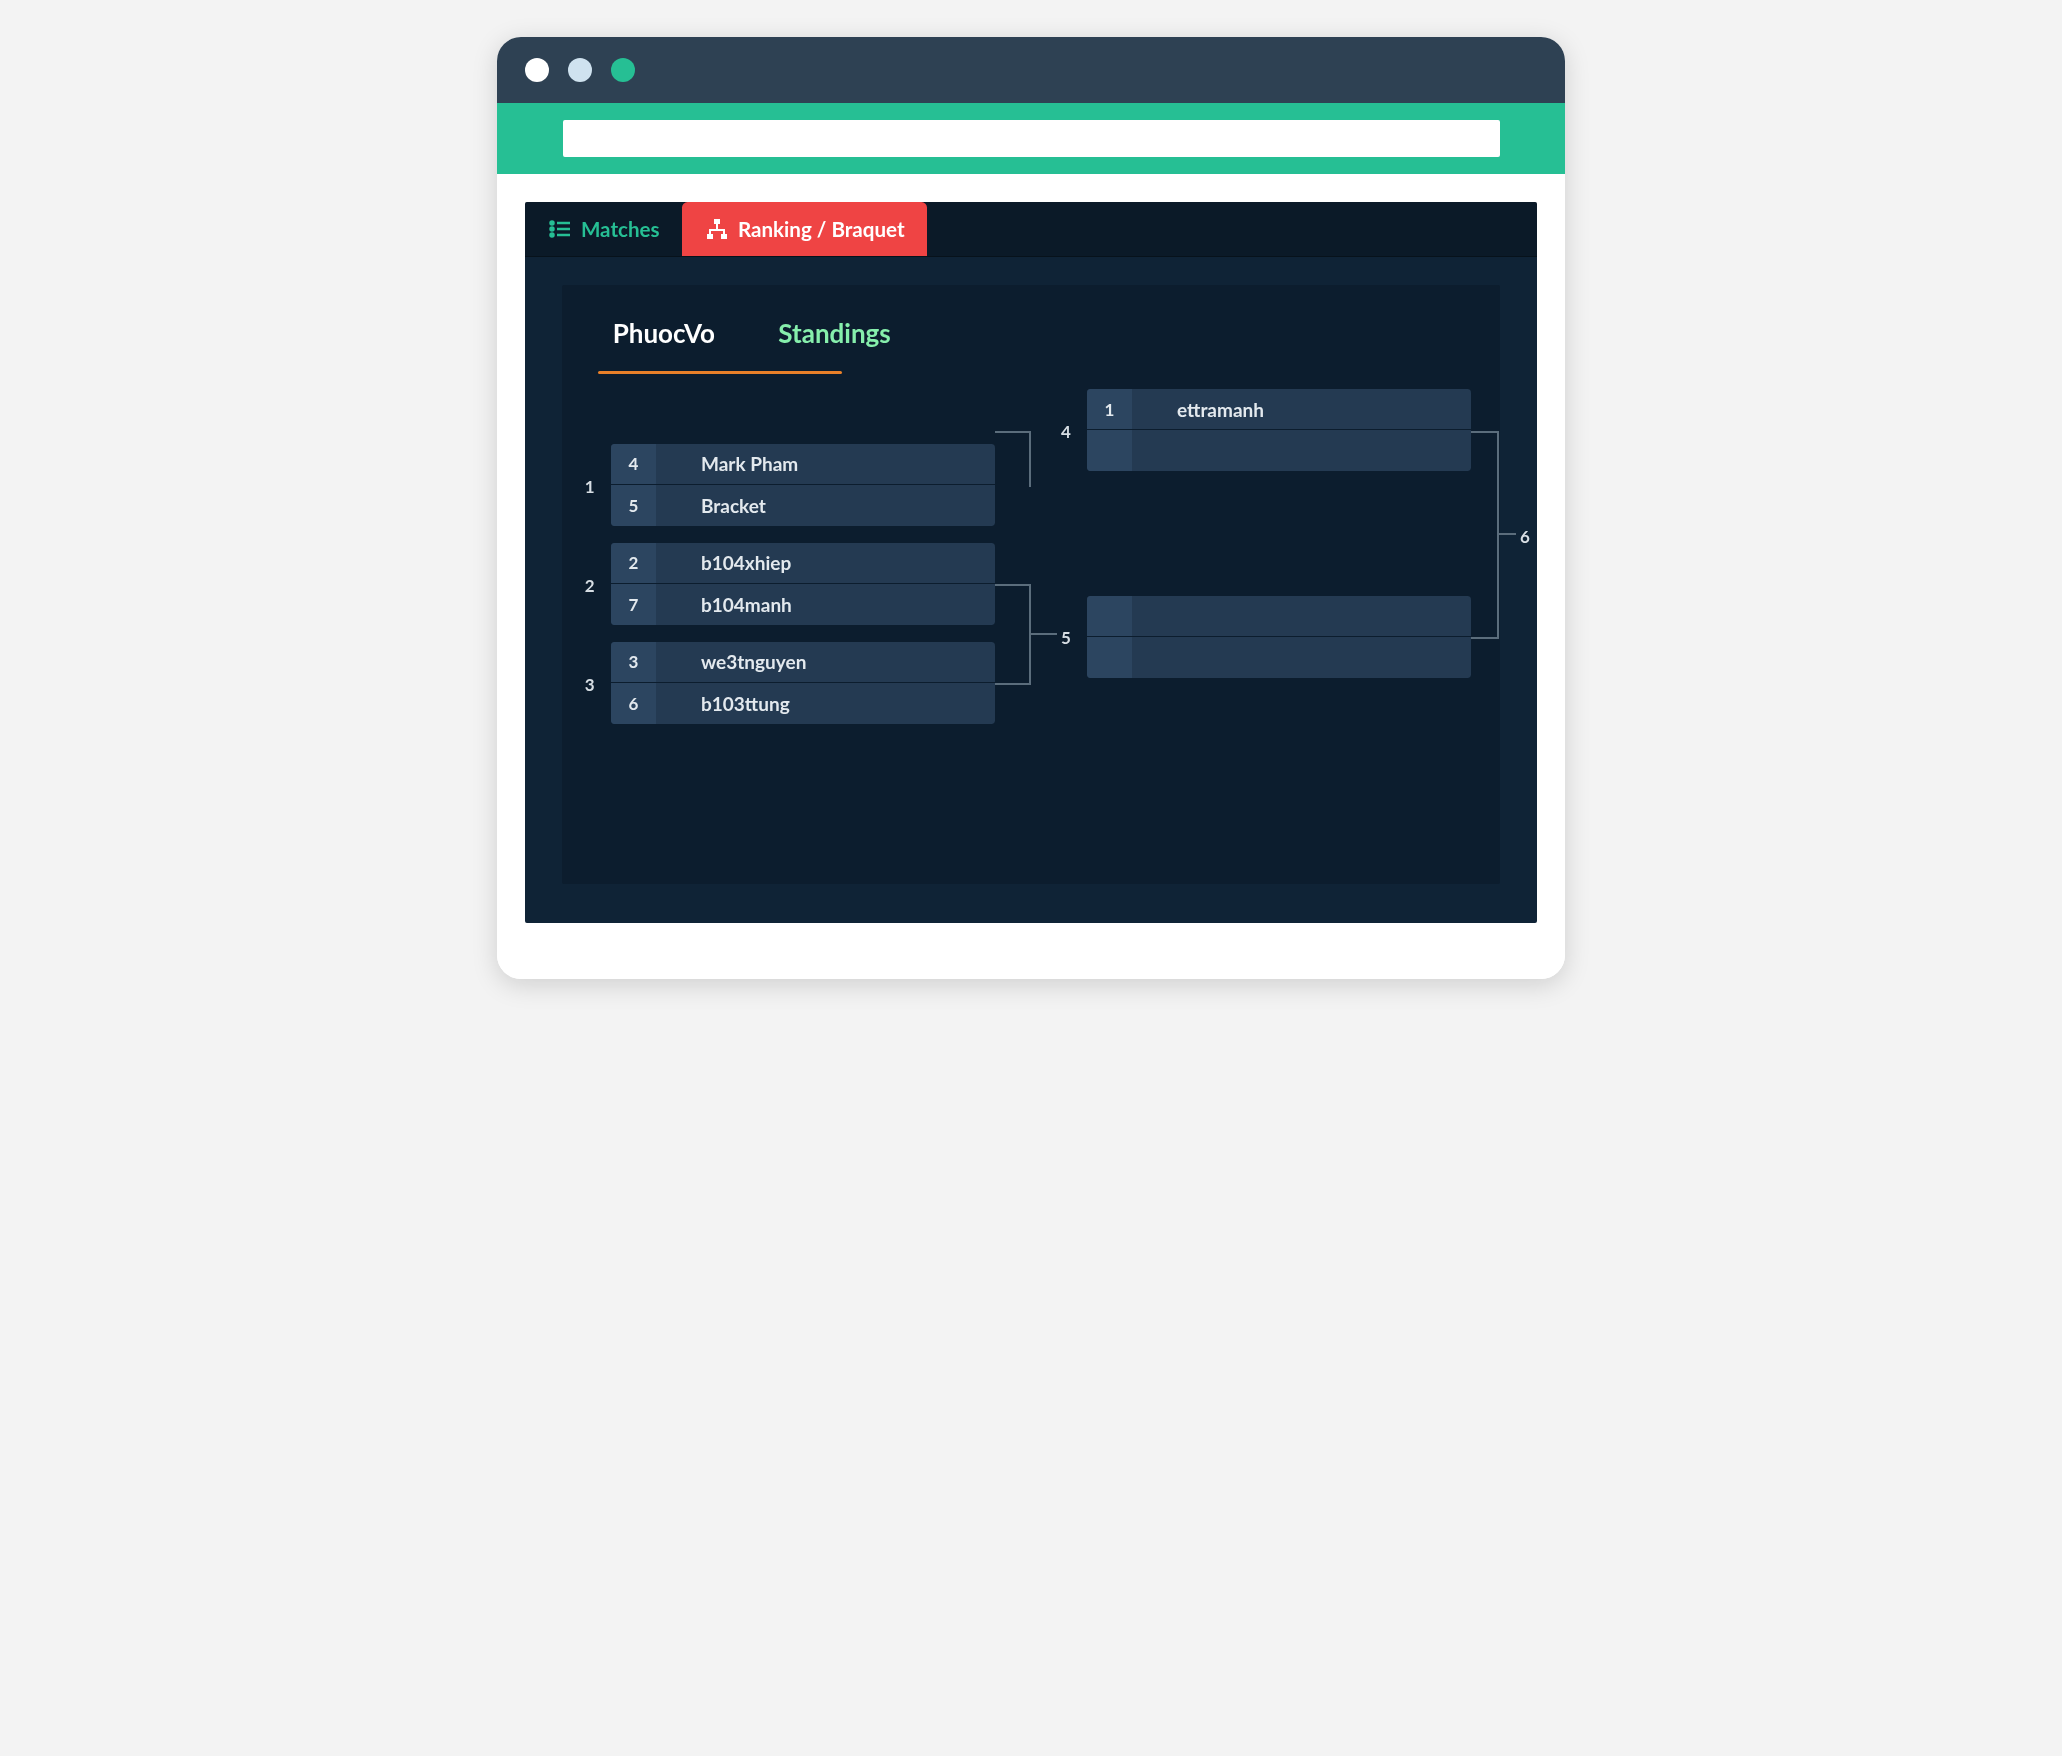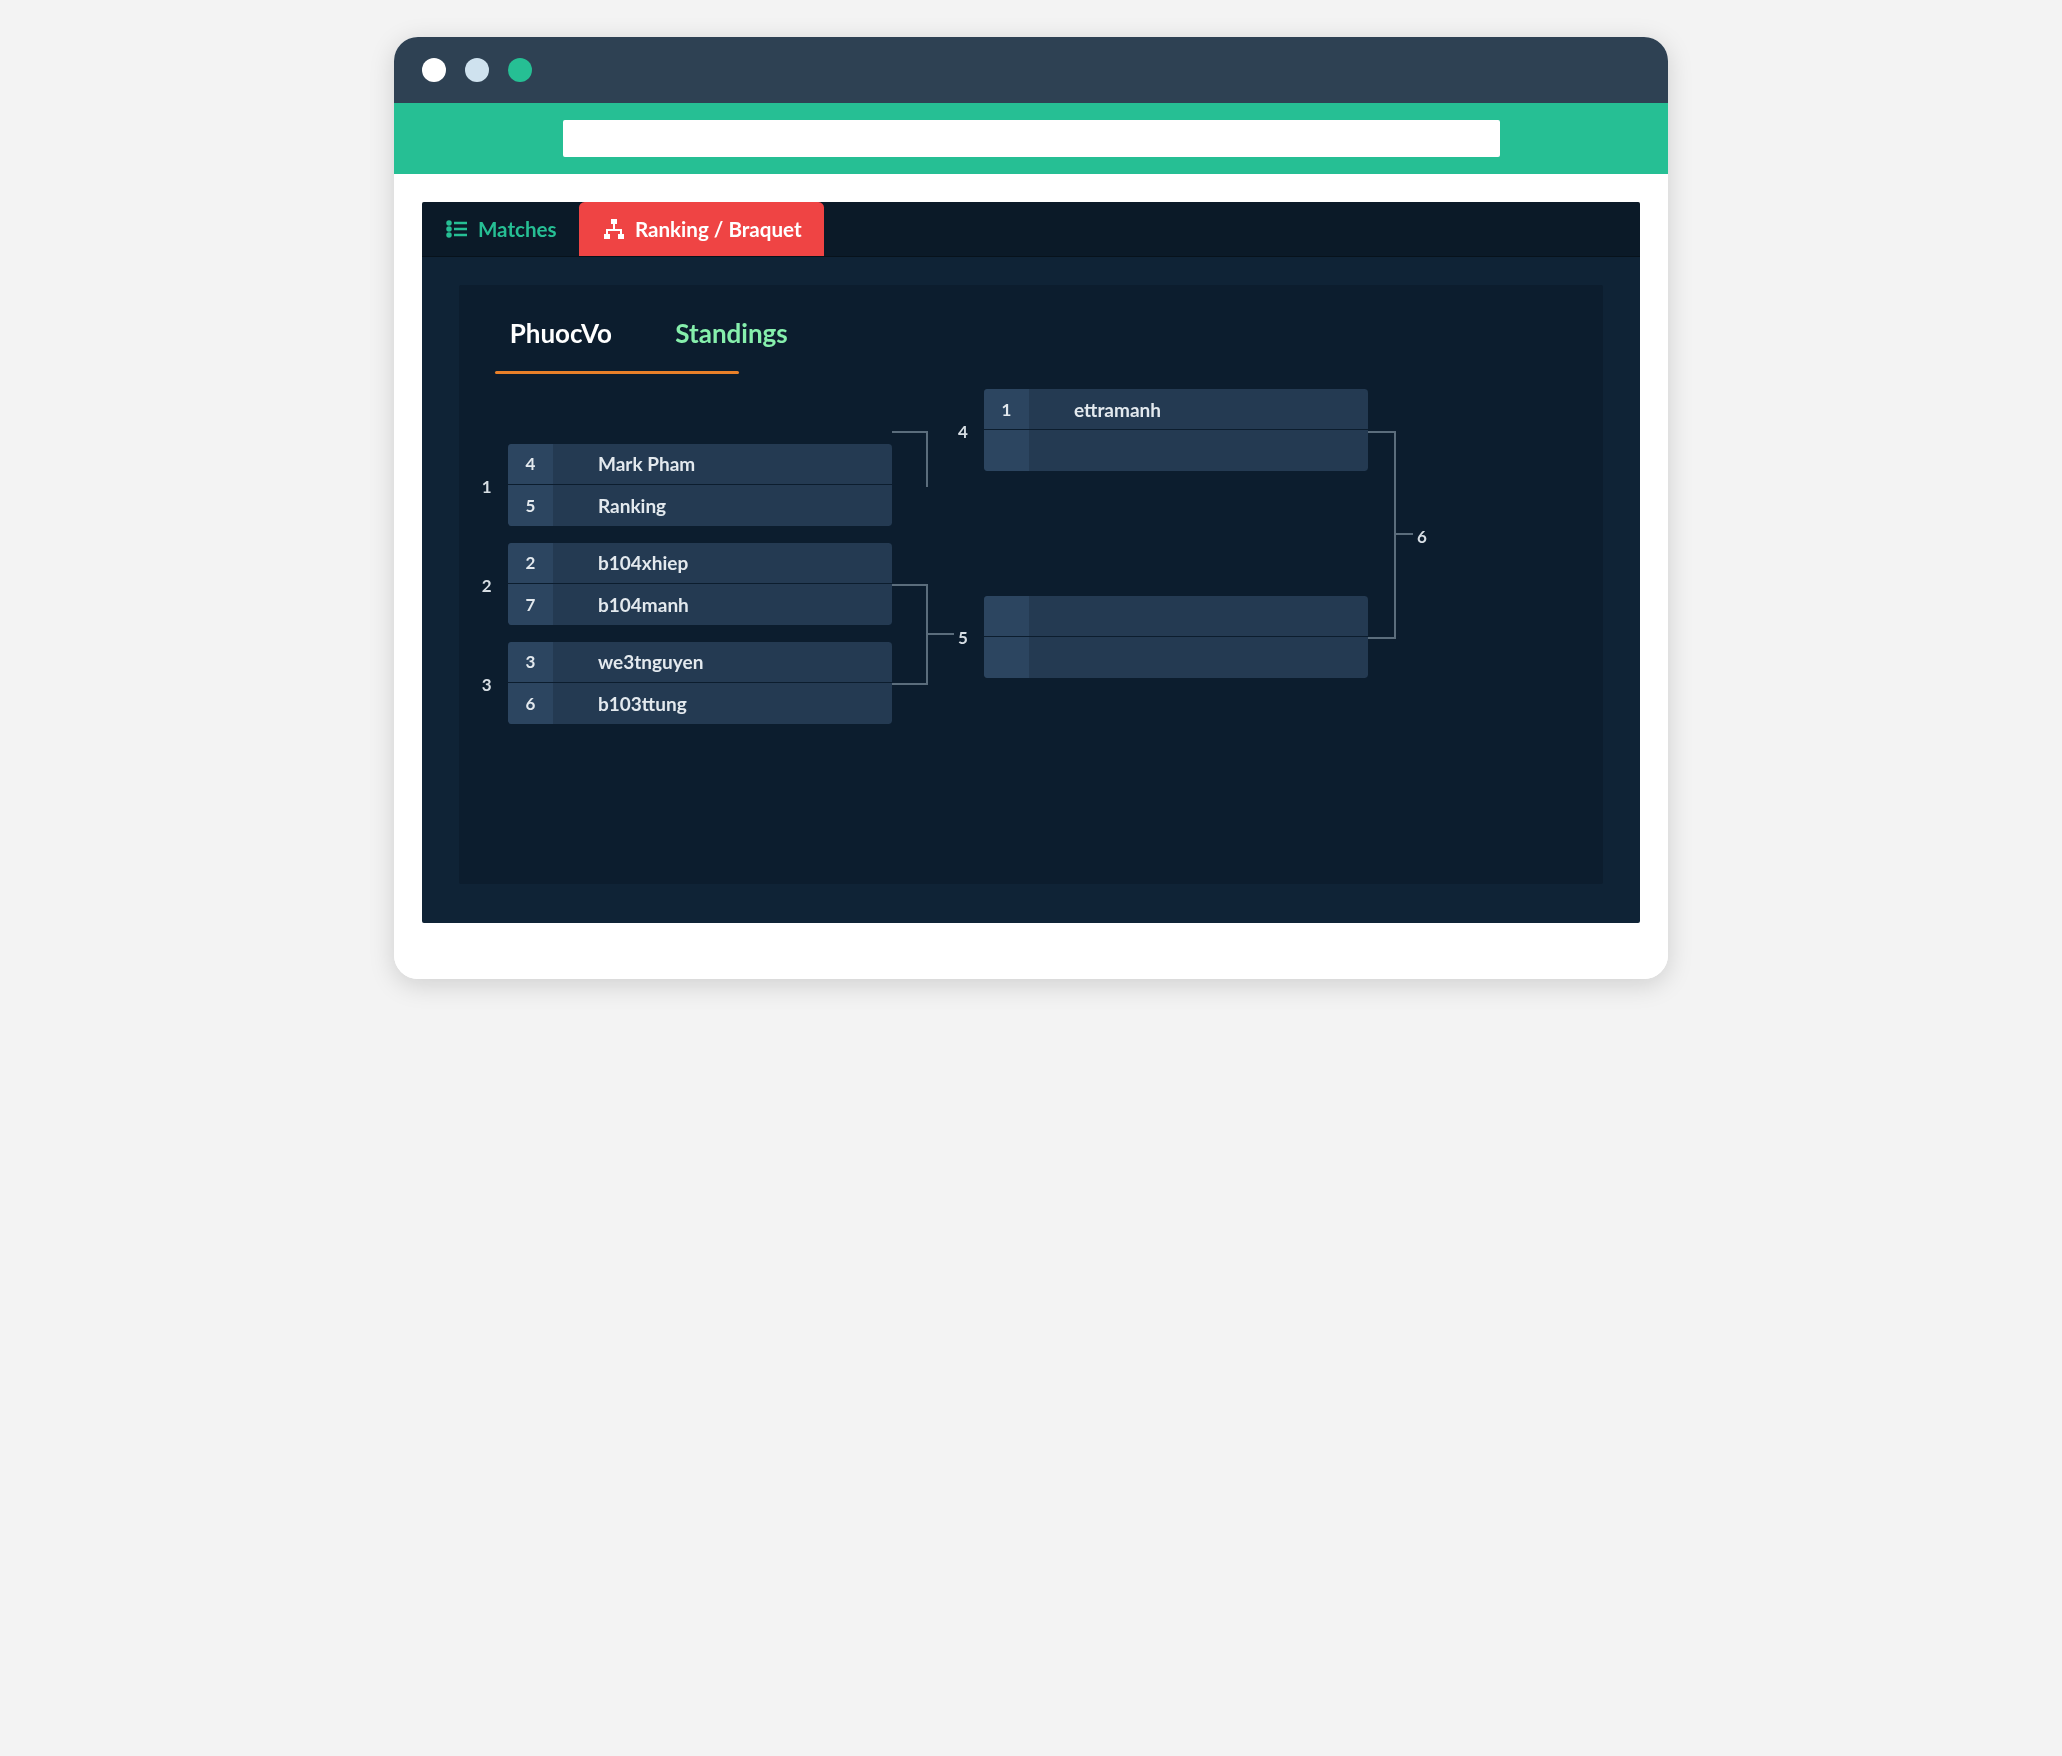--- a/index.html
+++ b/index.html
@@ -4,21 +4,21 @@
 <style>
   * { margin:0; padding:0; box-sizing:border-box; }
   body {
     font-family: "Segoe UI", "Lato", Arial, sans-serif;
     background:#f3f3f3;
     display:flex;
     justify-content:center;
     padding:37px 0;
   }
   .browser-window {
-    width:1274px;
+    width:1068px;
     background:#fff;
     border-radius:24px;
     overflow:hidden;
     box-shadow:0 5.6px 26px rgba(0,0,0,0.15);
   }
   .titlebar {
     background:#2e4153;
     height:66px;
     display:flex;
     align-items:center;
@@ -216,21 +216,21 @@
         <div class="bracket-area">
 
           <div class="mlabel" style="left:3.7px; top:79px;">1</div>
           <div class="match" style="left:30px; top:47px;">
             <div class="slot">
               <div class="seed">4</div>
               <div class="pname">Mark Pham</div>
             </div>
             <div class="slot">
               <div class="seed">5</div>
-              <div class="pname">Ranking</div>
+              <div class="pname">Bracket</div>
             </div>
           </div>
 
           <div class="mlabel" style="left:3.7px; top:178px;">2</div>
           <div class="match" style="left:30px; top:146px;">
             <div class="slot">
               <div class="seed">2</div>
               <div class="pname">b104xhiep</div>
             </div>
             <div class="slot">

